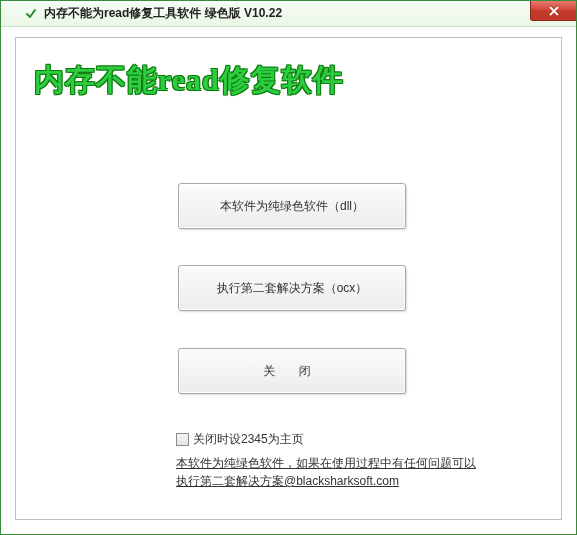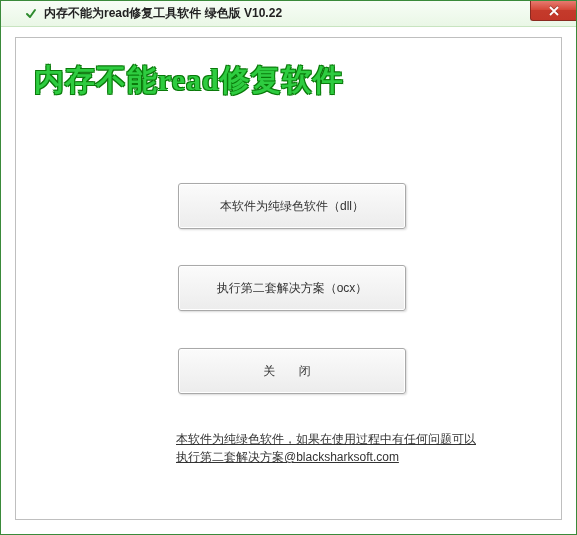--- a/index.html
+++ b/index.html
@@ -134,20 +134,24 @@
         <span>本软件为纯绿色软件（dll）</span>
       </div>
       <div class="btn btn2">
         <span>执行第二套解决方案（ocx）</span>
       </div>
       <div class="btn btn3">
         <span>关 闭</span>
       </div>
 
       <div class="bottom">
+        <div class="check-row">
+          <div class="checkbox"></div>
+          <span>关闭时设2345为主页</span>
+        </div>
         <div class="info">
           <span>本软件为纯绿色软件，如果在使用过程中有任何问题可以</span><br>
           <span>执行第二套解决方案@blacksharksoft.com</span>
         </div>
       </div>
     </div>
   </div>
 </div>
 
 </body></html>

